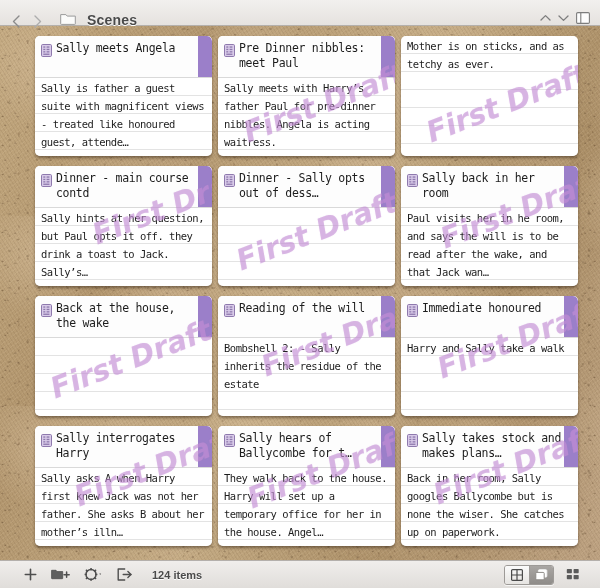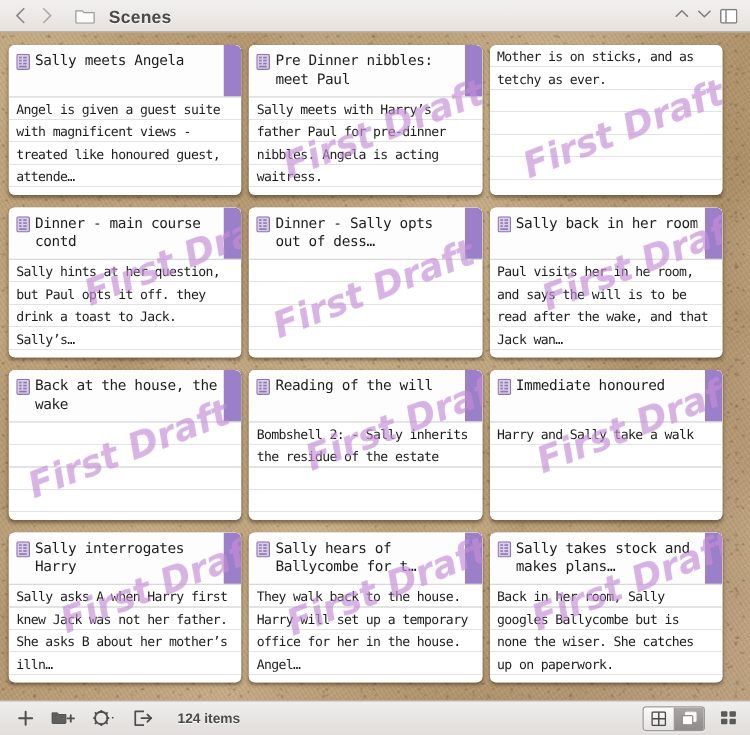--- a/index.html
+++ b/index.html
@@ -8,21 +8,21 @@
     font-family: "Liberation Sans", sans-serif;
     background: #c9b392;
   }
   #app { position: relative; width: 600px; height: 588px; display: flex; flex-direction: column; }
 
   
   .titlebar {
     height: 26px; flex: 0 0 26px;
     background: linear-gradient(to bottom, #f2f0ee 0%, #e5e2df 100%);
     border-bottom: 1px solid #b4b0ac;
-    display: flex; align-items: center; padding: 1px 8px; gap: 6px;
+    display: flex; align-items: flex-start; padding: 12px 8px; gap: 6px;
     position: relative; z-index: 5;
   }
   .nav-chev {
     width: 16px; height: 18px; display: flex; align-items: center; justify-content: center;
     color: #8b8b8b; font-size: 14px; line-height: 1;
   }
   .nav-chev.fwd { color: #a9a9a9; }
   .tb-folder { margin-left: 8px; display: flex; align-items: center; }
   .tb-title {
     font-size: 14px; font-weight: bold; color: #4a4a4a; letter-spacing: .2px;
@@ -62,21 +62,21 @@
   .cork::after {
     content: ""; position: absolute; inset: 0; pointer-events: none;
     background-image:
       repeating-linear-gradient(58deg, rgba(90,64,38,.09) 0 1px, transparent 1px 3px),
       repeating-linear-gradient(-37deg, rgba(235,214,182,.10) 0 1px, transparent 1px 4px);
   }
 
   .grid {
     position: relative; z-index: 2;
     display: grid; grid-template-columns: repeat(3, 1fr);
-    gap: 10px 6px; padding: 10px 22px 6px 7px;
+    gap: 10px 6px; padding: 10px 22px 6px 7px; margin-left: 28px;
   }
 
   
   .card {
     position: relative; height: 120px; background: #ffffff;
     border-radius: 5px; overflow: hidden;
     box-shadow: 0 2px 3px rgba(40,25,10,.45), 0 0 0 1px rgba(255,255,255,.6) inset;
     display: flex; flex-direction: column;
   }
   .card-head {
@@ -115,21 +115,21 @@
     color: rgba(196,142,212,.52);
     transform: rotate(-21deg); white-space: nowrap;
     text-shadow: 0 0 1px rgba(196,142,212,.3);
   }
 
   
   .toolbar {
     height: 28px; flex: 0 0 28px;
     background: linear-gradient(to bottom, #f0eeec 0%, #e0ddda 100%);
     border-top: 1px solid #b4b0ac;
-    display: flex; align-items: center; gap: 0; padding: 0 7px;
+    display: flex; align-items: center; gap: 0; padding: 0 17px;
     position: relative; z-index: 5;
   }
   .tbtn {
     display: flex; align-items: center; justify-content: center;
     height: 20px; padding: 0 7px; color: #4e4e4e;
   }
   .item-count {
     margin-left: 12px; font-size: 11px; font-weight: bold; color: #4a4a4a;
     text-shadow: 0 1px 0 #fff;
   }
@@ -204,21 +204,21 @@
                   <rect x="5.6" y="4.8" width="2.8" height="1.3"></rect>
               <rect x="2.3" y="7.2" width="2" height="1.3"></rect>
                   <rect x="5.6" y="7.2" width="2.8" height="1.3"></rect>
               <rect x="2.3" y="9.6" width="6.1" height="1.3"></rect>
                 </g>
             </svg>
           </span>
           <div class="card-title">Sally meets Angela</div>
         </div>
         <div class="card-body">
-          <p>Angel is given a guest suite with magnificent views - treated like honoured guest, attende…</p>
+          <p>Sally is father a guest suite with magnificent views - treated like honoured guest, attende…</p>
         </div>
       </div>
 
       <div class="card">
         <div class="card-head">
           <div class="card-strip" style="background: rgb(155, 127, 201);"></div>
           <span class="doc-icon">
             <svg width="11" height="13" viewBox="0 0 11 13">
               <rect x="0.5" y="0.5" width="10" height="12" rx="1.2" fill="#d9cbe9" stroke="#8e79ad" stroke-width="1"></rect>
               <g fill="#8e79ad">

